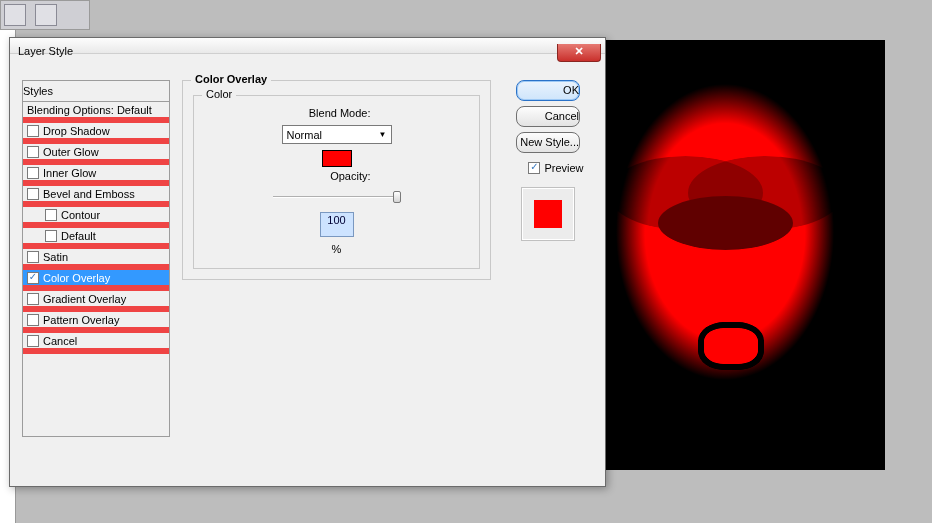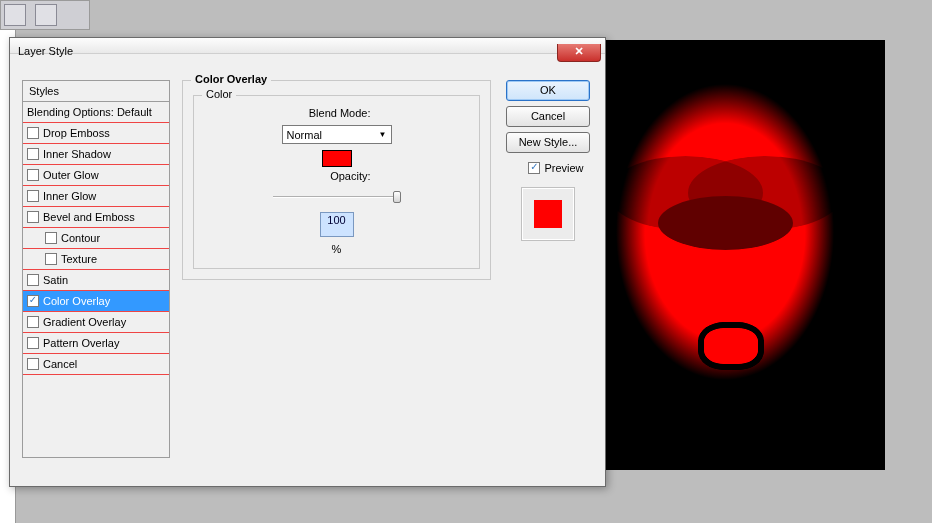--- a/index.html
+++ b/index.html
@@ -18,23 +18,23 @@
 
   
   .dialog { position: absolute; left: 9px; top: 37px; width: 597px; height: 450px; background: #f0f0f0; border: 1px solid #6b6b6b; box-shadow: 2px 2px 8px rgba(0,0,0,.3); }
   .titlebar { height: 16px; background: linear-gradient(#fdfdfd,#e9e9e9); border-bottom: 1px solid #cfcfcf; position: relative; padding-left: 8px; line-height: 27px; color: #000; }
   .win-btns { position: absolute; right: 4px; top: 0; height: 20px; }
   .win-close { display: inline-block; width: 44px; height: 18px; background: linear-gradient(#e67a73,#c9302c); border: 1px solid #8a2520; border-top: none; border-radius: 0 0 4px 4px; text-align: center; color: #fff; font-weight: bold; line-height: 15px; }
   .dlg-body { position: absolute; top: 27px; left: 0; right: 0; bottom: 0; padding: 15px 12px 12px 12px; display: flex; gap: 12px; }
   
   
   .styles-panel { width: 148px; }
-  .styles-head { border: 1px solid #9c9c9c; padding: 4px 6px; background: #f0f0f0; }
+  .styles-head { border: 1px solid #9c9c9c; padding: 4px 0; background: #f0f0f0; }
   .styles-list { border: 1px solid #9c9c9c; border-top: none; }
-  .styles-list .row { padding: 4px 6px 4px 4px; border-bottom: 1px solid #ef4444; display: flex; align-items: center; gap: 4px; height: 21px; cursor: default; }
+  .styles-list .row { padding: 4px 6px 4px 4px; border-bottom: 6px solid #ef4444; display: flex; align-items: center; gap: 4px; height: 21px; cursor: default; }
   .styles-list .row.indent { padding-left: 22px; align-items: center; }
   .styles-list .row.sel { background: #3399ff; color: #fff; }
   .styles-list .row.sel .cb { background: #fff; }
   .styles-list .row.first { }
   .cb { width: 12px; height: 12px; border: 1px solid #7a7a7a; background: #fff; display: inline-flex; align-items: center; justify-content: center; font-size: 10px; color: #3a7ac0; line-height: 10px; flex: 0 0 12px;}
   .cb.checked::after { content: "✓"; font-size: 10px; position: relative; top: -1px; }
   .spacer-row { height: 82px; }
   
   
   .center { flex: 1; }
@@ -47,21 +47,21 @@
   .combo { position: relative; width: 110px; height: 19px; border: 1px solid #7a7a7a; background: #fff; display: flex; align-items: center; padding: 0 4px; justify-content: space-between;}
   .combo .arrow { font-size: 8px; color: #000; }
   .swatch { width: 30px; height: 17px; background: #ff0000; border: 1px solid #000; }
   .slider { width: 128px; height: 18px; position: relative; }
   .slider .track { position: absolute; left: 0; right: 0; top: 8px; height: 2px; background: #b0b0b0; border-bottom: 1px solid #fff; }
   .slider .thumb { position: absolute; top: 3px; right: 0; width: 8px; height: 12px; background: linear-gradient(#fff,#d4d4d4); border: 1px solid #7a7a7a; border-radius: 2px; }
   .numbox { width: 34px; height: 25px; border: 1px solid #7a98c0; background: #cde3ff; text-align: center; color: #003; line-height: 15px;}
   
   
   .rightcol { width: 90px; display: flex; flex-direction: column; align-items: center; gap: 5px; }
-  .btn { width: 84px; height: 21px; border: 1px solid #707070; border-radius: 3px; background: linear-gradient(#fdfdfd,#e3e3e3); text-align: center; line-height: 19px; cursor: default; }
+  .btn { width: 64px; height: 21px; border: 1px solid #707070; border-radius: 8px; background: linear-gradient(#fdfdfd,#e3e3e3); text-align: right; line-height: 19px; cursor: default; }
   .btn.primary { border: 1px solid #2a72c8; box-shadow: 0 0 0 1px #9ec9f5 inset; background: linear-gradient(#eaf3fd,#cfe5fb); }
   .preview-row { display: flex; align-items: center; gap: 4px; margin-top: 4px; padding-left: 16px; }
   .preview-swatch-wrap { margin-top: 8px; width: 54px; height: 54px; border: 1px solid #c0c0c0; background: #ececec; display: flex; align-items: center; justify-content: center; box-shadow: inset 0 0 0 1px #fff; }
   .preview-swatch { width: 28px; height: 28px; background: #ff0000; }
 </style>
 </head>
 <body>
 
 <div class="canvas-bg"></div>
 <div class="tool-strip">
@@ -88,45 +88,41 @@
     <div class="styles-panel">
       <div class="styles-head">
         <span>Styles</span>
       </div>
       <div class="styles-list">
         <div class="row first">
           <span>Blending Options: Default</span>
         </div>
         <div class="row">
           <span class="cb"></span>
-          <span>Drop Emboss</span>
-        </div>
-        <div class="row">
-          <span class="cb"></span>
-          <span>Inner Shadow</span>
+          <span>Drop Shadow</span>
         </div>
         <div class="row">
           <span class="cb"></span>
           <span>Outer Glow</span>
         </div>
         <div class="row">
           <span class="cb"></span>
           <span>Inner Glow</span>
         </div>
         <div class="row">
           <span class="cb"></span>
           <span>Bevel and Emboss</span>
         </div>
         <div class="row indent">
           <span class="cb"></span>
           <span>Contour</span>
         </div>
         <div class="row indent">
           <span class="cb"></span>
-          <span>Texture</span>
+          <span>Default</span>
         </div>
         <div class="row">
           <span class="cb"></span>
           <span>Satin</span>
         </div>
         <div class="row sel">
           <span class="cb checked"></span>
           <span>Color Overlay</span>
         </div>
         <div class="row">

